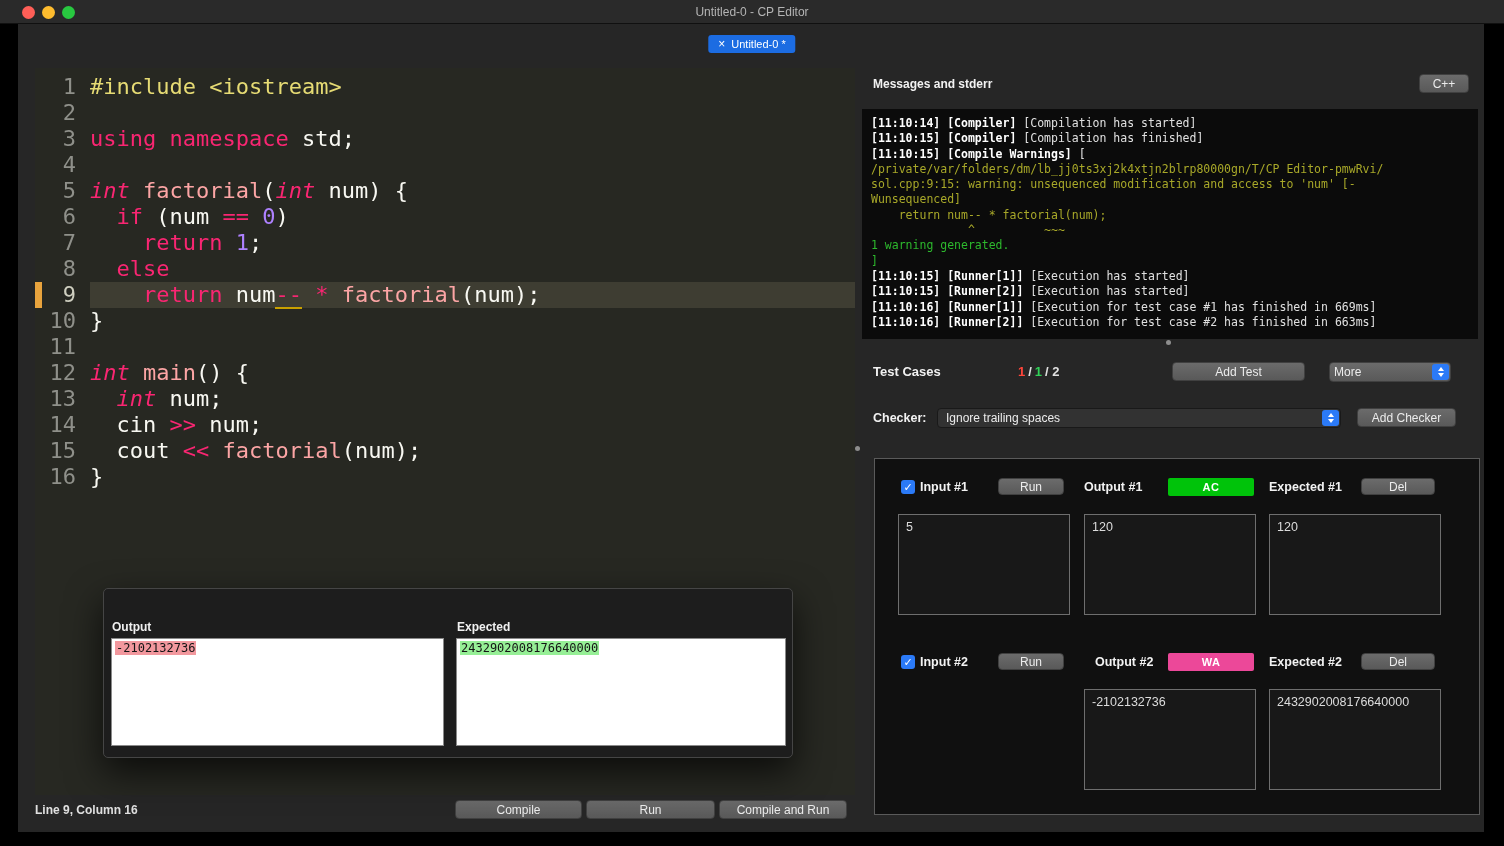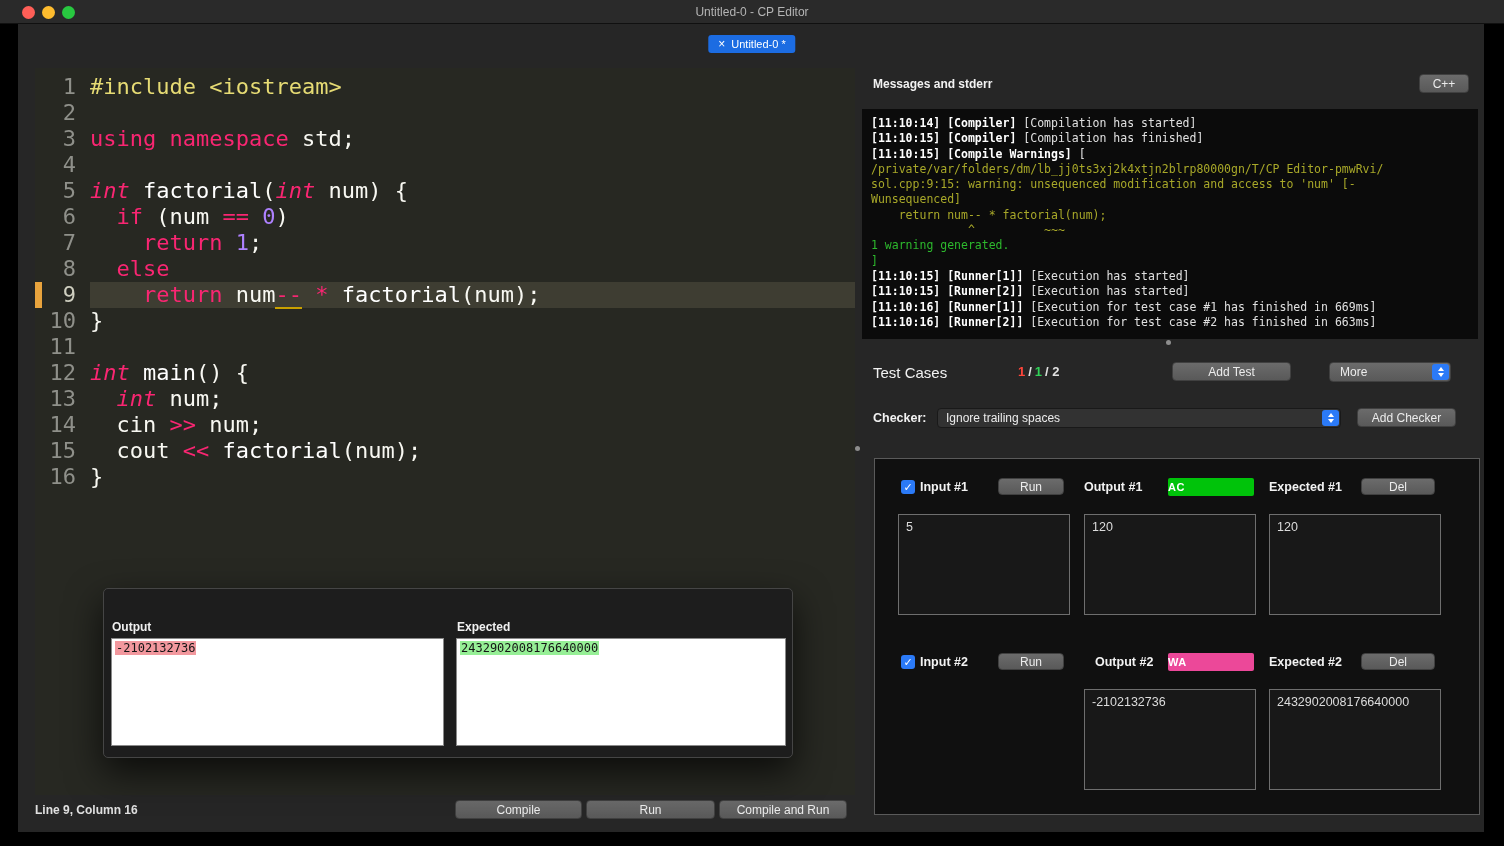--- a/index.html
+++ b/index.html
@@ -23,21 +23,21 @@
 
 .editor{position:absolute;left:35px;top:68px;width:820px;height:727px;background:#272822;font-family:"DejaVu Sans Mono",monospace;font-size:22px;overflow:hidden;padding-top:6px}
 .cline{display:flex;height:26px;line-height:26px;white-space:pre}
 .gmark{width:7px;flex:none}
 .cline.current .gmark{background:#e8a33d}
 .lnum{width:34px;flex:none;text-align:right;color:#8f908a;margin-right:14px}
 .cline.current .lnum{color:#cfcfc0}
 .lcode{flex:1;color:#f8f8f2}
 .cline.current .lcode{background:#3e3d32}
 .pp{color:#e6db74}.kw{color:#f92672}.ty{color:#f92672;font-style:italic}
-.fn{color:#ffffff}.nu{color:#ae81ff}.pl{color:#f8f8f2}
+.fn{color:#fca5a5}.nu{color:#ae81ff}.pl{color:#f8f8f2}
 .uw{color:#f92672;border-bottom:2px solid #c8a000}
 
 .statusbar{position:absolute;left:35px;top:803px;font-size:12px;font-weight:bold;color:#e0e0e0}
 
 
 .btn{background:linear-gradient(#6b6b6b,#595959);border:1px solid #404040;border-radius:4px;color:#ececec;font-size:12px;font-family:inherit;display:flex;align-items:center;justify-content:center;cursor:default}
 .action{position:absolute;top:800px;height:19px}
 #btn-compile{left:455px;width:127px}
 #btn-run{left:586px;width:129px}
 #btn-compile-run{left:719px;width:128px}
@@ -49,41 +49,41 @@
 .conline b{color:#ffffff}
 .conline .cmsg{color:#e0e0e0}
 .conline.warn{color:#a8a829}
 .conline.ok{color:#2db82d}
 
 .dot{position:absolute;width:5px;height:5px;border-radius:50%;background:#8d8d8d;z-index:4}
 #dot-h{left:1166px;top:340px}
 #dot-v{left:855px;top:446px}
 
 
-.tc-title{position:absolute;left:873px;top:364px;font-size:15px;font-weight:normal;color:#f2f2f2}
+.tc-title{position:absolute;left:873px;top:364px;font-size:13px;font-weight:bold;color:#f2f2f2}
 .tc-summary{position:absolute;left:1018px;top:364px;font-size:13px;font-weight:bold}
 .tc-summary span{margin-right:3px}
 .sum-red{color:#ff453a}.sum-green{color:#30d158}.sum-sep{color:#e0e0e0}
-#btn-add-test{position:absolute;left:1172px;top:362px;width:119px;height:19px}
-.more{position:absolute;left:1329px;top:362px;width:122px;height:20px;background:linear-gradient(#6b6b6b,#595959);border:1px solid #404040;border-radius:4px;color:#ececec;font-size:12px;line-height:18px;padding-left:10px}
+#btn-add-test{position:absolute;left:1172px;top:362px;width:133px;height:19px}
+.more{position:absolute;left:1329px;top:362px;width:122px;height:20px;background:linear-gradient(#6b6b6b,#595959);border:1px solid #404040;border-radius:4px;color:#ececec;font-size:12px;line-height:18px;padding-left:4px}
 .stepper{position:absolute;right:1px;top:1px;width:17px;height:16px;background:#2b7af7;border-radius:3px;display:flex;flex-direction:column;align-items:center;justify-content:center;gap:2px}
 .tri-up{width:0;height:0;border-left:3.5px solid transparent;border-right:3.5px solid transparent;border-bottom:4.5px solid #fff}
 .tri-down{width:0;height:0;border-left:3.5px solid transparent;border-right:3.5px solid transparent;border-top:4.5px solid #fff}
 
 .checker-label{position:absolute;left:873px;top:411px;font-size:12.5px;font-weight:bold;color:#f2f2f2}
 .checker-select{position:absolute;left:937px;top:408px;width:404px;height:20px;background:#323232;border:1px solid #191919;border-radius:4px;color:#ececec;font-size:12px;line-height:18px;padding-left:8px}
 #btn-add-checker{position:absolute;left:1357px;top:408px;width:99px;height:19px}
 
 
 .tc-area{position:absolute;left:874px;top:458px;width:606px;height:357px;background:#101010;border:1px solid #5a5a5a;overflow:hidden}
 .case{position:absolute;left:0;width:100%;height:160px}
 .lbl{position:absolute;top:0;font-size:12.5px;font-weight:bold;color:#f2f2f2;line-height:18px}
 .cb{position:absolute;left:26px;top:2px;width:14px;height:14px;background:#2b7af7;border-radius:3px;color:#fff;font-size:11px;line-height:14px;text-align:center}
 .btn.small{position:absolute;height:17px;top:0}
-.verdict{position:absolute;top:0;width:86px;height:18px;border-radius:2px;color:#fff;font-size:11px;font-weight:bold;text-align:left;line-height:18px;letter-spacing:.5px}
+.verdict{position:absolute;top:0;width:86px;height:18px;border-radius:2px;color:#fff;font-size:11px;font-weight:bold;text-align:center;line-height:18px;letter-spacing:.5px}
 .verdict.ac{background:#00c30a}
 .verdict.wa{background:#ec4899}
 .tc-box{position:absolute;top:36px;width:172px;height:101px;background:#181818;border:1px solid #6e6e6e;color:#dcdcdc;font-size:12.5px;padding:5px 7px;overflow:hidden}
 
 
 .diff{position:absolute;left:103px;top:588px;width:690px;height:170px;background:#1d1d1d;border:1px solid #454545;border-radius:5px;box-shadow:0 14px 36px rgba(0,0,0,.7);z-index:5}
 .diff-titlebar{height:20px;background:#2e2e2e;border-bottom:1px solid #141414;border-radius:5px 5px 0 0;position:relative}
 .diff-dots{position:absolute;left:8px;top:5px;display:flex;gap:10px}
 .diff-dot{width:10px;height:10px;border-radius:50%;background:#636363}
 .diff-title{text-align:center;line-height:20px;color:#9b9b9b;font-size:11px}

